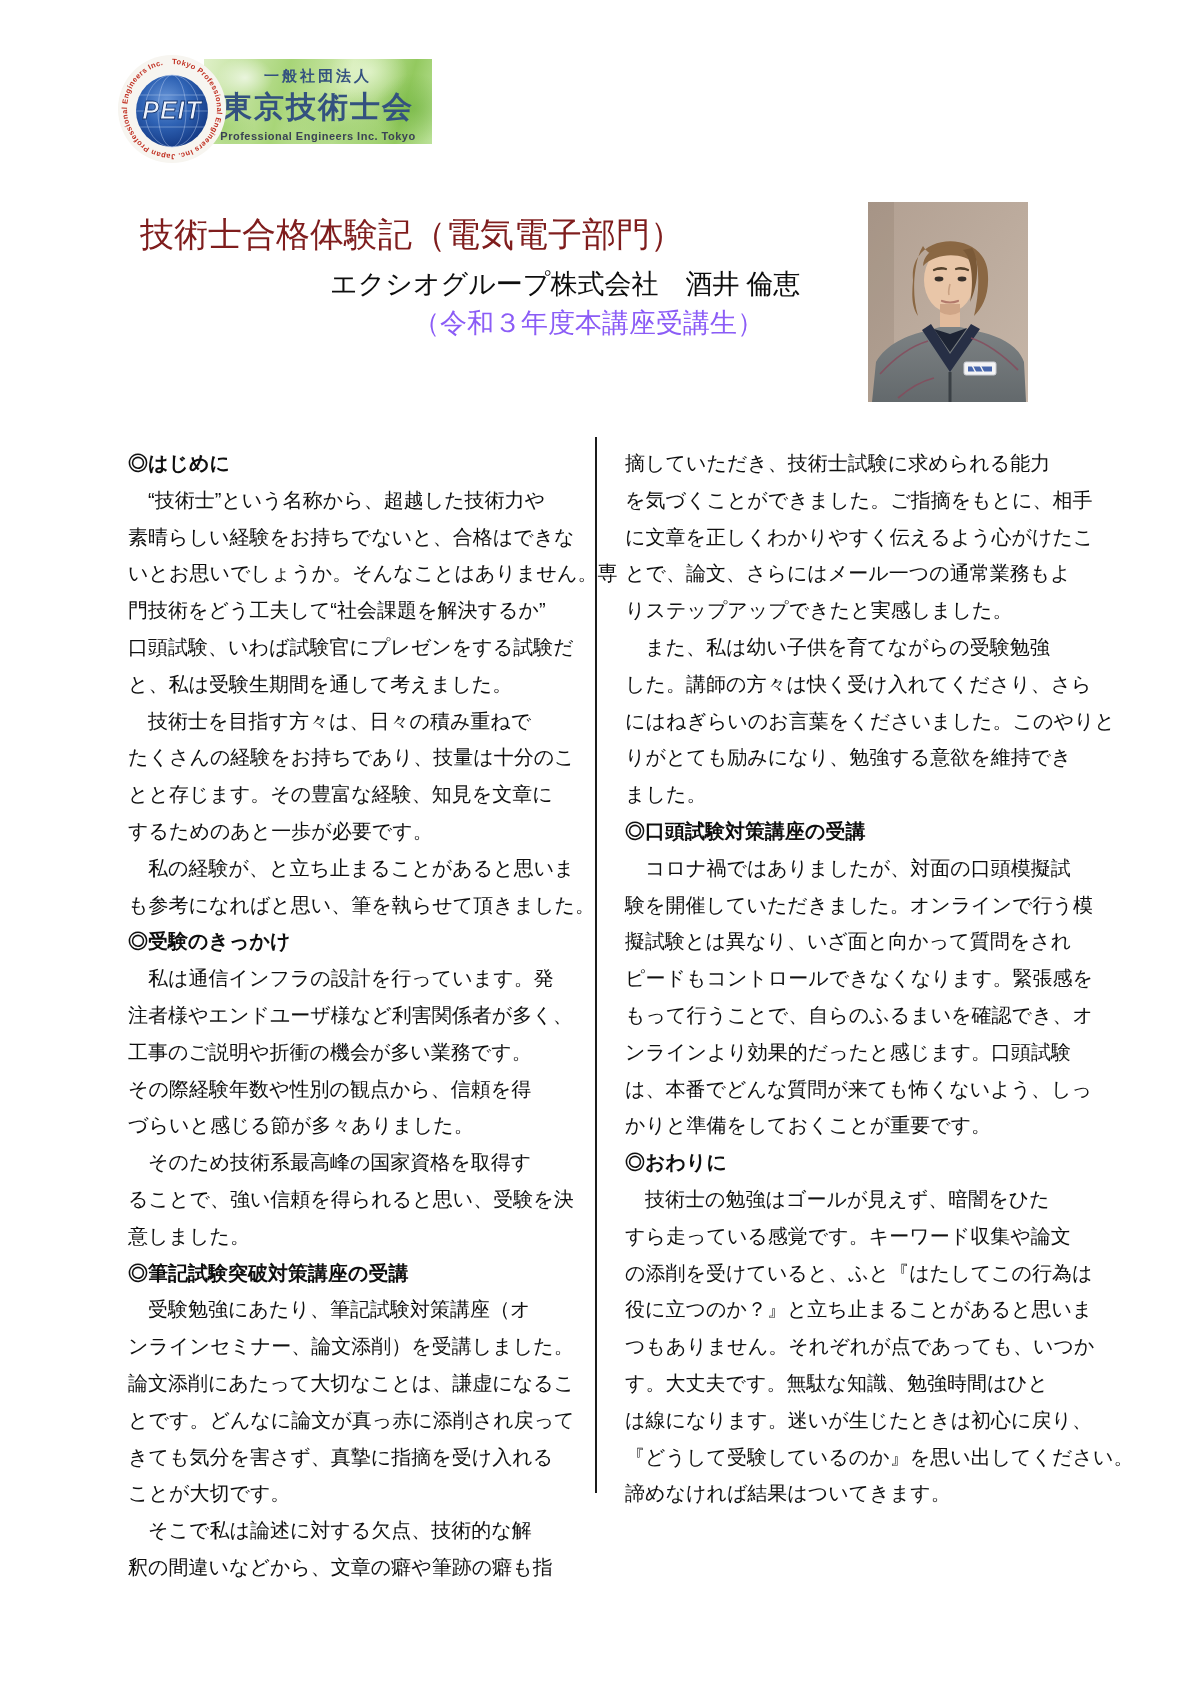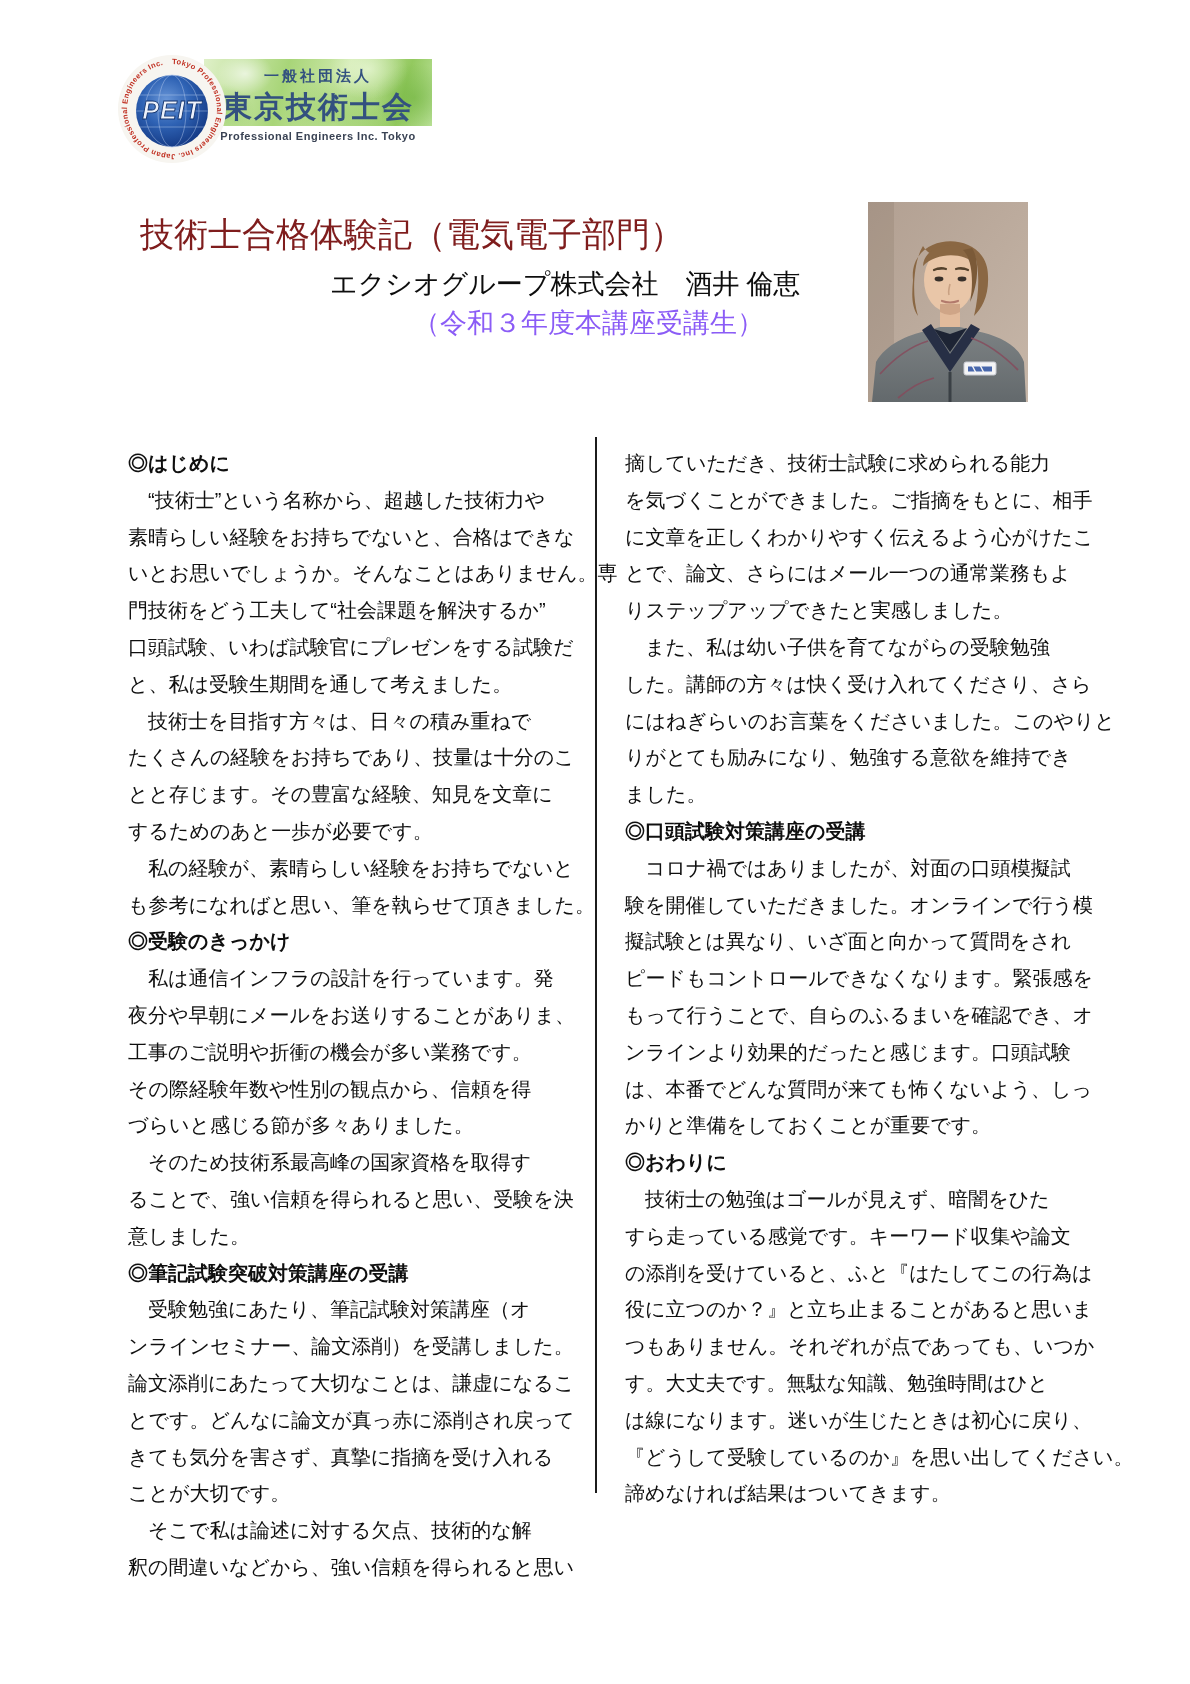--- a/index.html
+++ b/index.html
@@ -3,21 +3,21 @@
 <meta charset="utf-8">
 <style>
   * { margin:0; padding:0; box-sizing:border-box; }
   html,body { background:#ffffff; }
   body { width:1190px; height:1684px; position:relative; font-family:"Liberation Sans", sans-serif; color:#111; }
   .page { position:absolute; inset:0; background:#ffffff; overflow:hidden; }
 
   
   .logo { position:absolute; left:118px; top:55px; width:315px; height:92px; }
   .banner {
-    position:absolute; left:86px; top:4px; width:228px; height:67px;
+    position:absolute; left:86px; top:4px; width:228px; height:85px;
     background:
       radial-gradient(40px 30px at 18% 22%, rgba(255,255,255,.65), transparent 70%),
       radial-gradient(55px 42px at 72% 15%, rgba(246,255,232,.6), transparent 72%),
       radial-gradient(70px 55px at 58% 82%, rgba(118,188,58,.45), transparent 75%),
       radial-gradient(55px 48px at 92% 58%, rgba(105,175,55,.55), transparent 72%),
       radial-gradient(45px 40px at 8% 80%, rgba(130,195,70,.5), transparent 72%),
       linear-gradient(105deg, #dff0c8, #a8d578 35%, #cfe9ae 60%, #93c95f 85%, #bce29a);
     text-align:center;
   }
   .org-type { margin-top:8px; font-size:15px; letter-spacing:3px; color:#33517f; font-weight:700; }
@@ -134,40 +134,40 @@
       <div class="line">　“技術士”という名称から、超越した技術力や</div>
       <div class="line">素晴らしい経験をお持ちでないと、合格はできな</div>
       <div class="line">いとお思いでしょうか。そんなことはありません。専</div>
       <div class="line">門技術をどう工夫して“社会課題を解決するか”</div>
       <div class="line">口頭試験、いわば試験官にプレゼンをする試験だ</div>
       <div class="line">と、私は受験生期間を通して考えました。</div>
       <div class="line">　技術士を目指す方々は、日々の積み重ねで</div>
       <div class="line">たくさんの経験をお持ちであり、技量は十分のこ</div>
       <div class="line">とと存じます。その豊富な経験、知見を文章に</div>
       <div class="line">するためのあと一歩が必要です。</div>
-      <div class="line">　私の経験が、素晴らしい経験をお持ちでないと</div>
+      <div class="line">　私の経験が、と立ち止まることがあると思いま</div>
       <div class="line">も参考になればと思い、筆を執らせて頂きました。</div>
       <div class="line heading">◎受験のきっかけ</div>
       <div class="line">　私は通信インフラの設計を行っています。発</div>
-      <div class="line">夜分や早朝にメールをお送りすることがありま、</div>
+      <div class="line">注者様やエンドユーザ様など利害関係者が多く、</div>
       <div class="line">工事のご説明や折衝の機会が多い業務です。</div>
       <div class="line">その際経験年数や性別の観点から、信頼を得</div>
       <div class="line">づらいと感じる節が多々ありました。</div>
       <div class="line">　そのため技術系最高峰の国家資格を取得す</div>
       <div class="line">ることで、強い信頼を得られると思い、受験を決</div>
       <div class="line">意しました。</div>
       <div class="line heading">◎筆記試験突破対策講座の受講</div>
       <div class="line">　受験勉強にあたり、筆記試験対策講座（オ</div>
       <div class="line">ンラインセミナー、論文添削）を受講しました。</div>
       <div class="line">論文添削にあたって大切なことは、謙虚になるこ</div>
       <div class="line">とです。どんなに論文が真っ赤に添削され戻って</div>
       <div class="line">きても気分を害さず、真摯に指摘を受け入れる</div>
       <div class="line">ことが大切です。</div>
       <div class="line">　そこで私は論述に対する欠点、技術的な解</div>
-      <div class="line">釈の間違いなどから、強い信頼を得られると思い</div>
+      <div class="line">釈の間違いなどから、文章の癖や筆跡の癖も指</div>
     </div>
   <div class="column right">
       <div class="line">摘していただき、技術士試験に求められる能力</div>
       <div class="line">を気づくことができました。ご指摘をもとに、相手</div>
       <div class="line">に文章を正しくわかりやすく伝えるよう心がけたこ</div>
       <div class="line">とで、論文、さらにはメール一つの通常業務もよ</div>
       <div class="line">りステップアップできたと実感しました。</div>
       <div class="line">　また、私は幼い子供を育てながらの受験勉強</div>
       <div class="line">した。講師の方々は快く受け入れてくださり、さら</div>
       <div class="line">にはねぎらいのお言葉をくださいました。このやりと</div>

